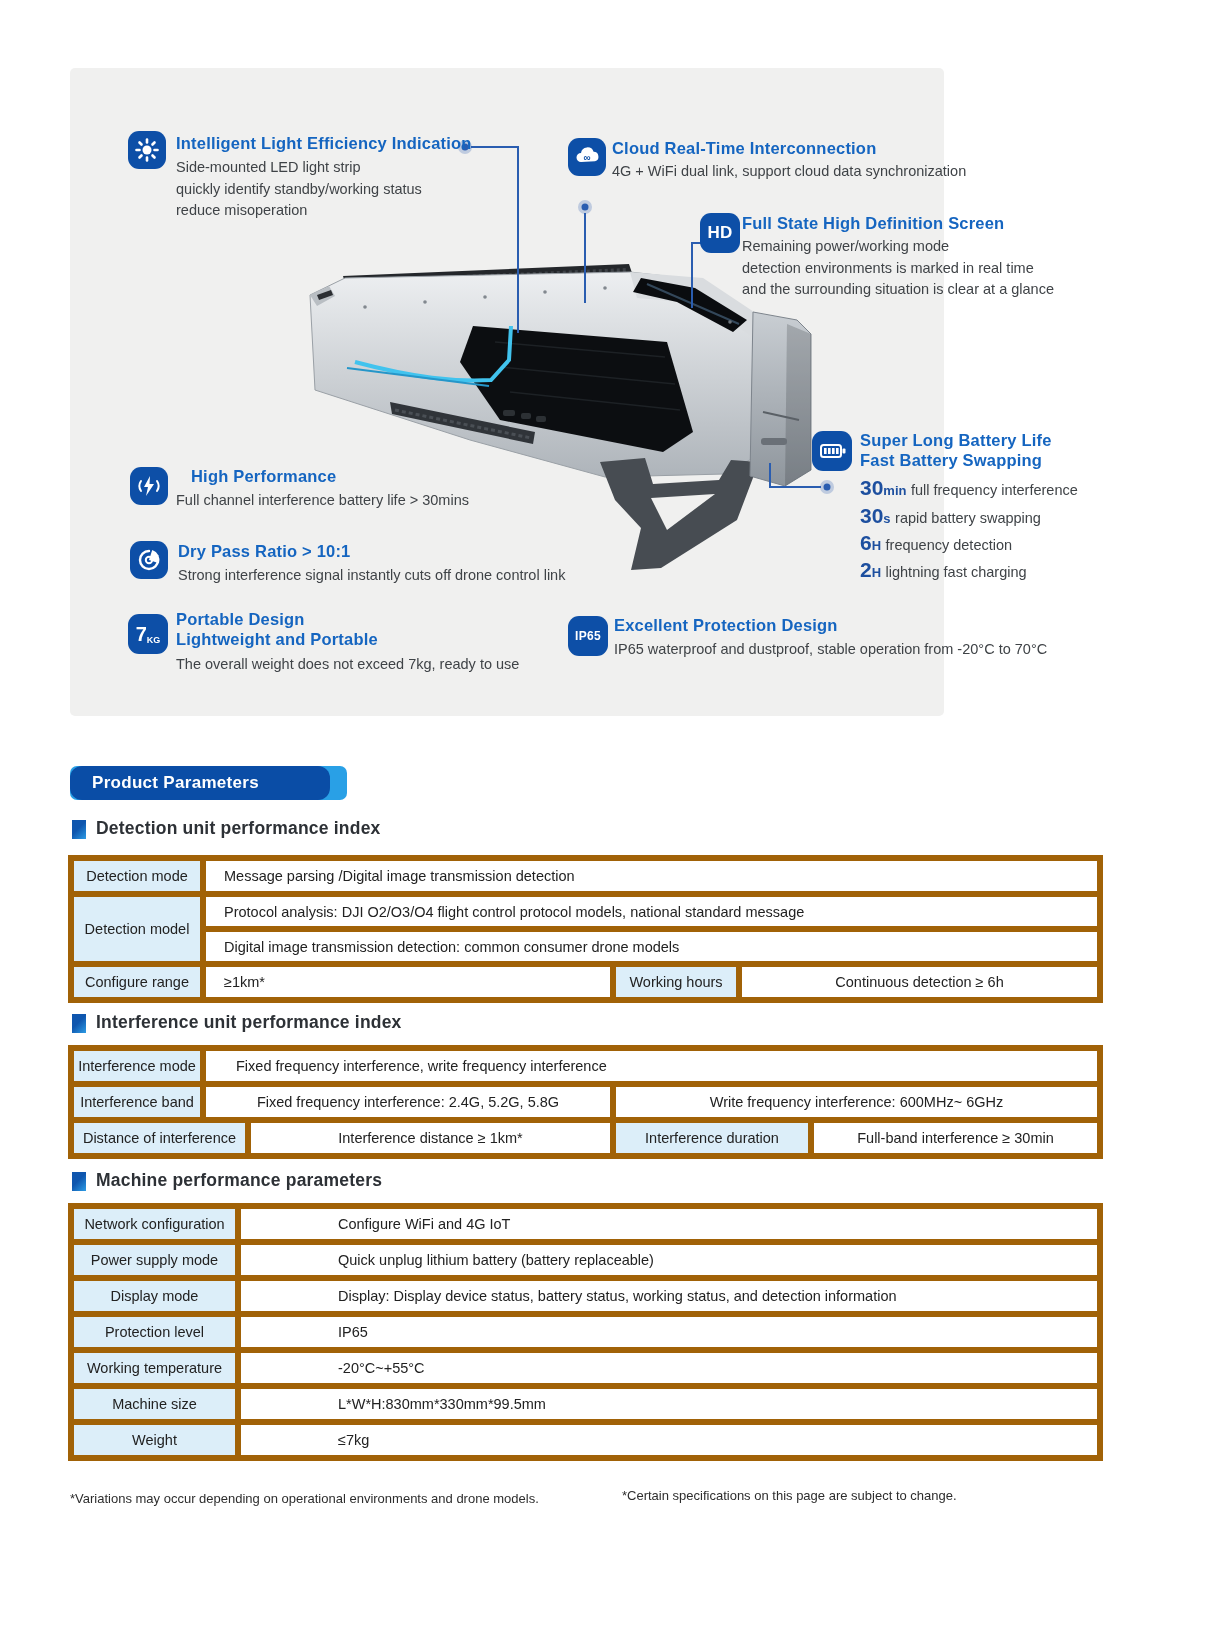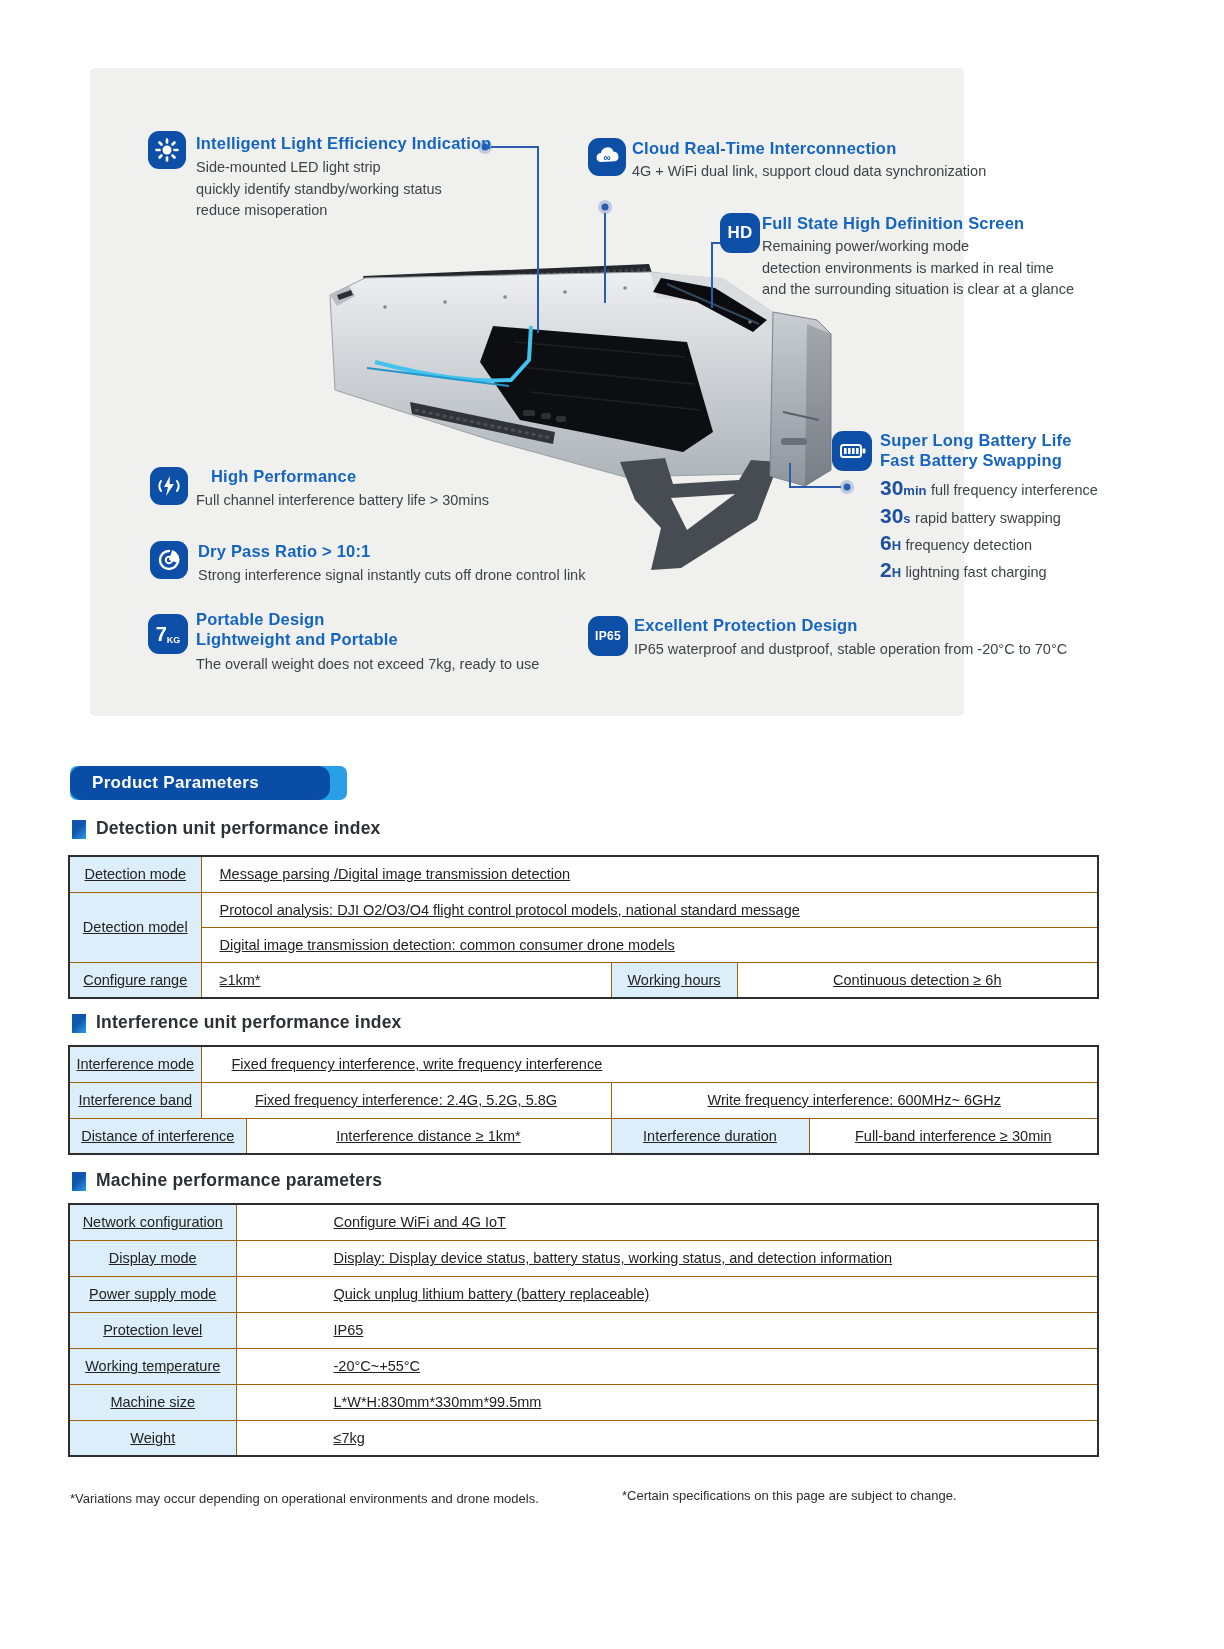--- a/index.html
+++ b/index.html
@@ -1,40 +1,40 @@
 <!DOCTYPE html>
 <html><head>
 <meta charset="utf-8">
 <style>
   html,body{margin:0;padding:0;background:#ffffff;}
   #page{position:relative;width:1224px;height:1649px;background:#ffffff;overflow:hidden;
         font-family:"Liberation Sans", sans-serif;}
   
-  .hero{position:absolute;left:70px;top:68px;width:874px;height:648px;background:#f0f0ef;border-radius:5px;margin-left:20px;}
+  .hero{position:absolute;left:70px;top:68px;width:874px;height:648px;background:#f0f0ef;border-radius:5px;}
   .abs{position:absolute;}
   .icon-badge{position:absolute;background:#0d4fa7;border-radius:11px;display:flex;align-items:center;justify-content:center;color:#fff;}
   .sz38{width:38px;height:38px;}
   .sz40{width:40px;height:40px;}
   .f-title{position:absolute;font-size:16.5px;font-weight:bold;color:#1565c0;letter-spacing:.2px;white-space:nowrap;}
   .f-desc{position:absolute;font-size:14.5px;color:#3f4347;line-height:21.5px;white-space:nowrap;}
   .badge-txt{font-weight:bold;letter-spacing:.3px;}
   .stat-row{position:absolute;white-space:nowrap;}
   .stat-num{font-size:21px;font-weight:bold;color:#1d4f9f;}
   .stat-unit{font-size:13px;font-weight:bold;color:#1d4f9f;}
   .stat-lbl{font-size:14.5px;color:#3f4347;}
   
   .banner-outer{position:absolute;left:70px;top:766px;width:277px;height:34px;background:#29a0e6;border-radius:7px;}
   .banner-inner{position:absolute;left:0;top:0;width:260px;height:34px;background:#0a4da6;border-radius:12px;
                 color:#fff;font-size:17px;font-weight:bold;line-height:34px;padding-left:22px;box-sizing:border-box;letter-spacing:.3px;}
   .sec-head{position:absolute;left:96px;font-size:17.5px;font-weight:600;color:#2d3136;letter-spacing:.2px;white-space:nowrap;}
   .sec-bullet{position:absolute;left:72px;width:14px;height:19px;background:linear-gradient(135deg,#0f56ae 45%,#2d9ce5 100%);}
   
   table.spec{position:absolute;left:68px;border-collapse:collapse;table-layout:fixed;width:1029px;background:#fff;
              border:2px solid #2e2e2e;}
-  table.spec td{border:1px solid #a16207;font-size:14.5px;color:#222;overflow:hidden;white-space:nowrap;text-decoration:underline;}
+  table.spec td{border:6px solid #a16207;font-size:14.5px;color:#222;overflow:hidden;white-space:nowrap;}
   td.lbl{background:#dceef9;text-align:center;font-size:13.5px;color:#1d1d1d;}
   td.val{padding-left:18px;}
   td.val-c{text-align:center;}
   td.val-m{padding-left:97px;}
   td.val-p30{padding-left:30px;}
   
   .footnote-l{position:absolute;left:70px;top:1491px;font-size:13px;color:#2d2d2d;}
   .footnote-r{position:absolute;left:622px;top:1488px;font-size:13px;color:#2d2d2d;}
 </style>
 </head>
@@ -309,28 +309,28 @@
     <colgroup>
         <col style="width:167px">
         <col style="width:862px">
       </colgroup>
     <tbody>
         <tr style="height:36px">
       <td class="lbl">Network configuration</td>
       <td class="val-m">Configure WiFi and 4G IoT</td>
     </tr>
     <tr style="height:36px">
+      <td class="lbl">Power supply mode</td>
+      <td class="val-m">Quick unplug lithium battery (battery replaceable)</td>
+    </tr>
+    <tr style="height:36px">
       <td class="lbl">Display mode</td>
       <td class="val-m">Display: Display device status, battery status, working status, and detection information</td>
     </tr>
     <tr style="height:36px">
-      <td class="lbl">Power supply mode</td>
-      <td class="val-m">Quick unplug lithium battery (battery replaceable)</td>
-    </tr>
-    <tr style="height:36px">
       <td class="lbl">Protection level</td>
       <td class="val-m">IP65</td>
     </tr>
     <tr style="height:36px">
       <td class="lbl">Working temperature</td>
       <td class="val-m">-20°C~+55°C</td>
     </tr>
     <tr style="height:36px">
       <td class="lbl">Machine size</td>
       <td class="val-m">L*W*H:830mm*330mm*99.5mm</td>

